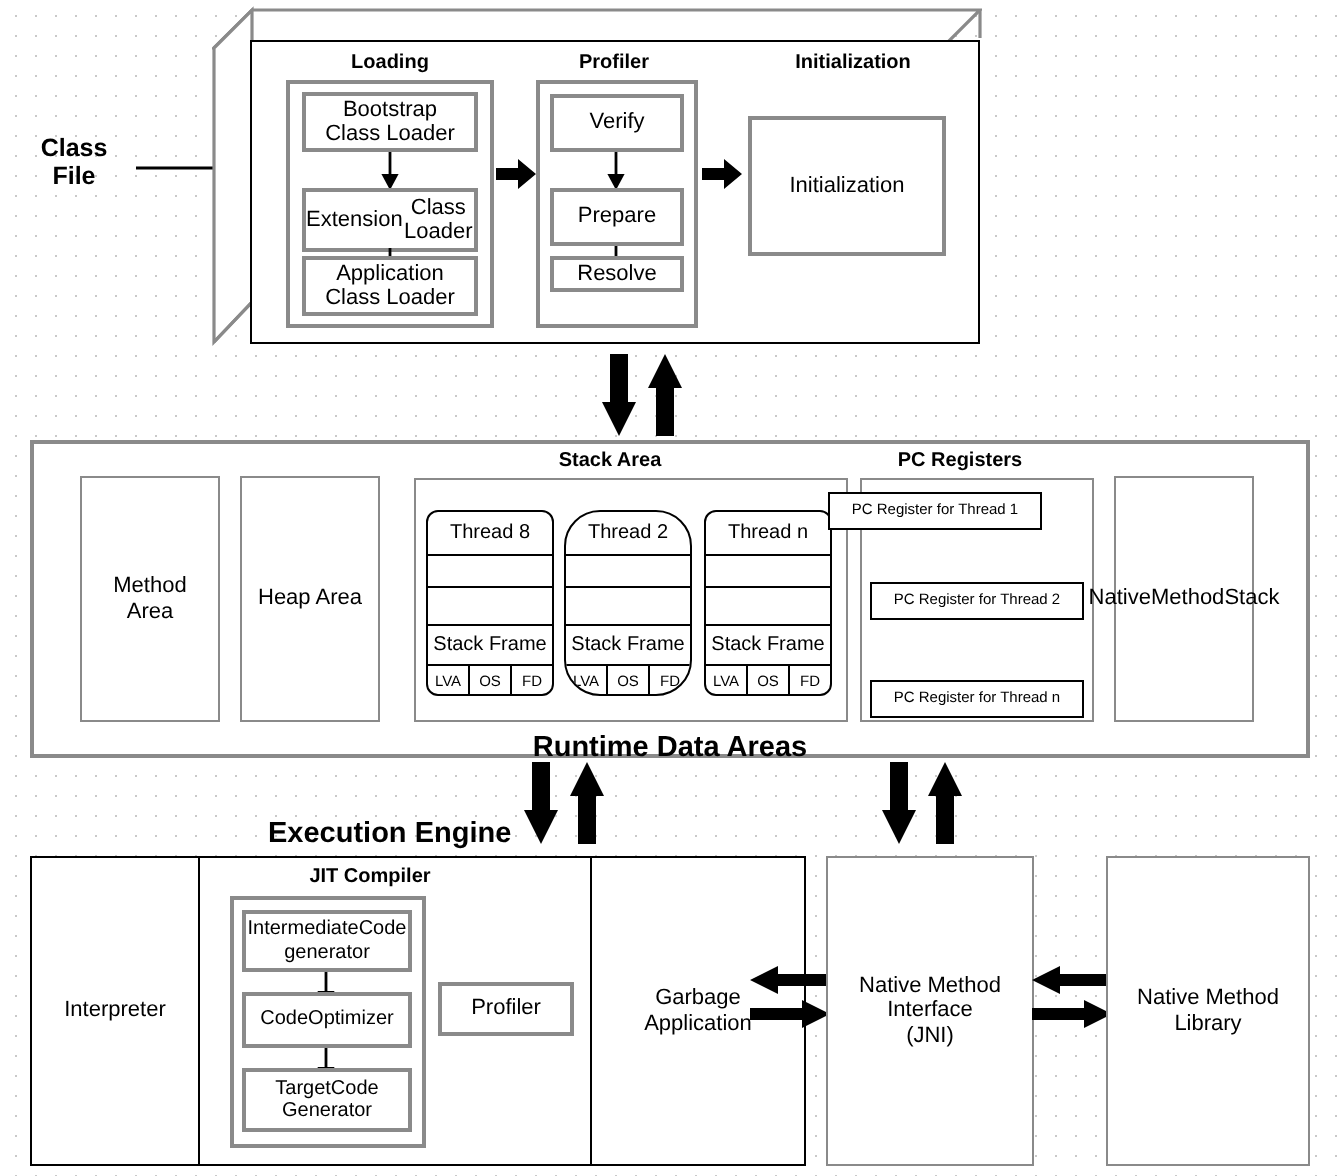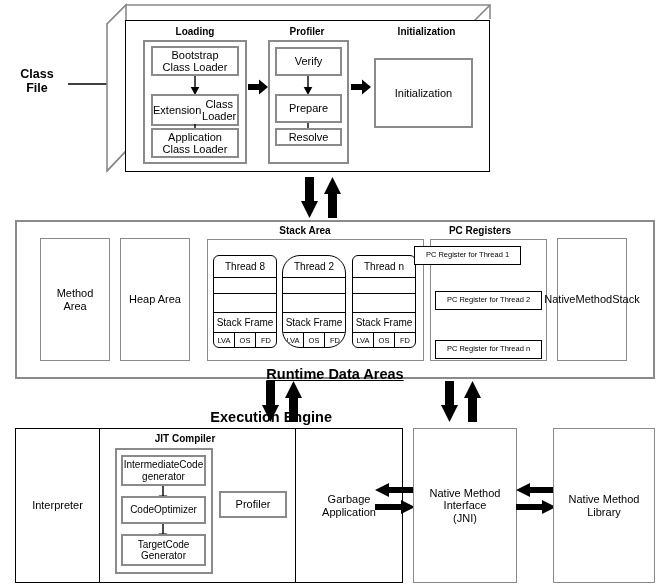--- a/index.html
+++ b/index.html
@@ -152,21 +152,21 @@
   </svg>
 </div>
 <div class="abs ar" style="left:324px;top:177px;width:17px;height:41px;">
   <svg width="17" height="41" viewBox="0 0 17 41">
     <polygon points="8.5,0 17,17 13,17 13,41 4,41 4,17 0,17" fill="#000"></polygon>
   </svg>
 </div>
 
 <div class="abs box-gry white" style="left:15px;top:220px;width:640px;height:159px;"></div>
 
-<div class="abs ctr hdr-title" style="left:190px;top:362px;width:290px;height:24px;text-decoration:underline;">Runtime Data Areas</div>
+<div class="abs ctr hdr-title" style="left:190px;top:362px;width:290px;height:24px;">Runtime Data Areas</div>
 
 <div class="abs ctr box-gry-thin node white" style="left:40px;top:238px;width:70px;height:123px;flex-direction:column;">
   <span>Method</span>
   <span>Area</span>
 </div>
 
 <div class="abs ctr box-gry-thin node white" style="left:120px;top:238px;width:70px;height:123px;">
   <span>Heap Area</span>
 </div>
 
@@ -243,21 +243,21 @@
   <svg width="17" height="41" viewBox="0 0 17 41">
     <polygon points="4,0 13,0 13,24 17,24 8.5,41 0,24 4,24" fill="#000"></polygon>
   </svg>
 </div>
 <div class="abs ar" style="left:464px;top:381px;width:17px;height:41px;">
   <svg width="17" height="41" viewBox="0 0 17 41">
     <polygon points="8.5,0 17,17 13,17 13,41 4,41 4,17 0,17" fill="#000"></polygon>
   </svg>
 </div>
 
-<div class="abs hdr-title" style="left:102px;top:409px;width:230px;height:18px;text-align:right;">Execution Engine</div>
+<div class="abs hdr-title" style="left:134px;top:409px;width:230px;height:18px;">Execution Engine</div>
 
 <div class="abs box-blk white" style="left:15px;top:428px;width:388px;height:155px;"></div>
 
 <div class="abs ctr node" style="left:16px;top:429px;width:84px;height:153px;border-right:1.5px solid #000;">
   <span>Interpreter</span>
 </div>
 
 <div class="abs ctr sec-title" style="left:130px;top:432px;width:110px;height:14px;">JIT Compiler</div>
 <div class="abs box-gry white" style="left:115px;top:448px;width:98px;height:126px;"></div>
 

